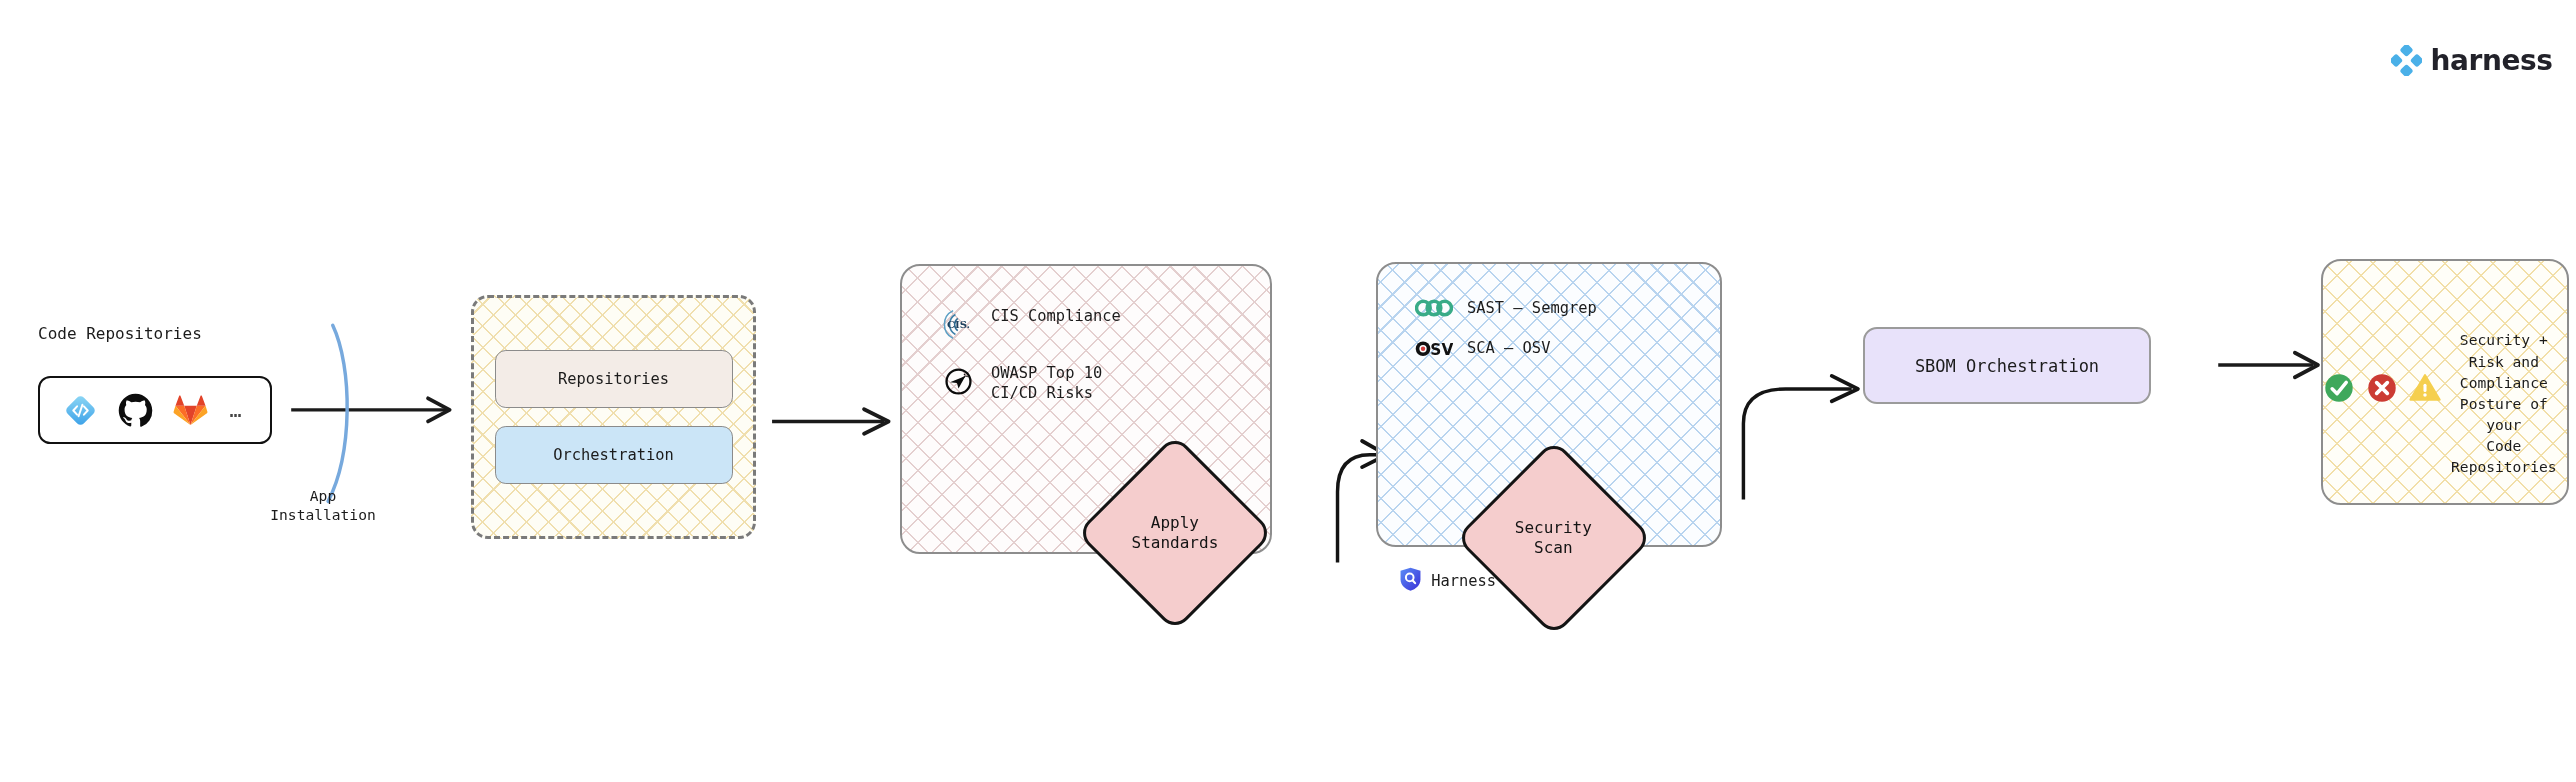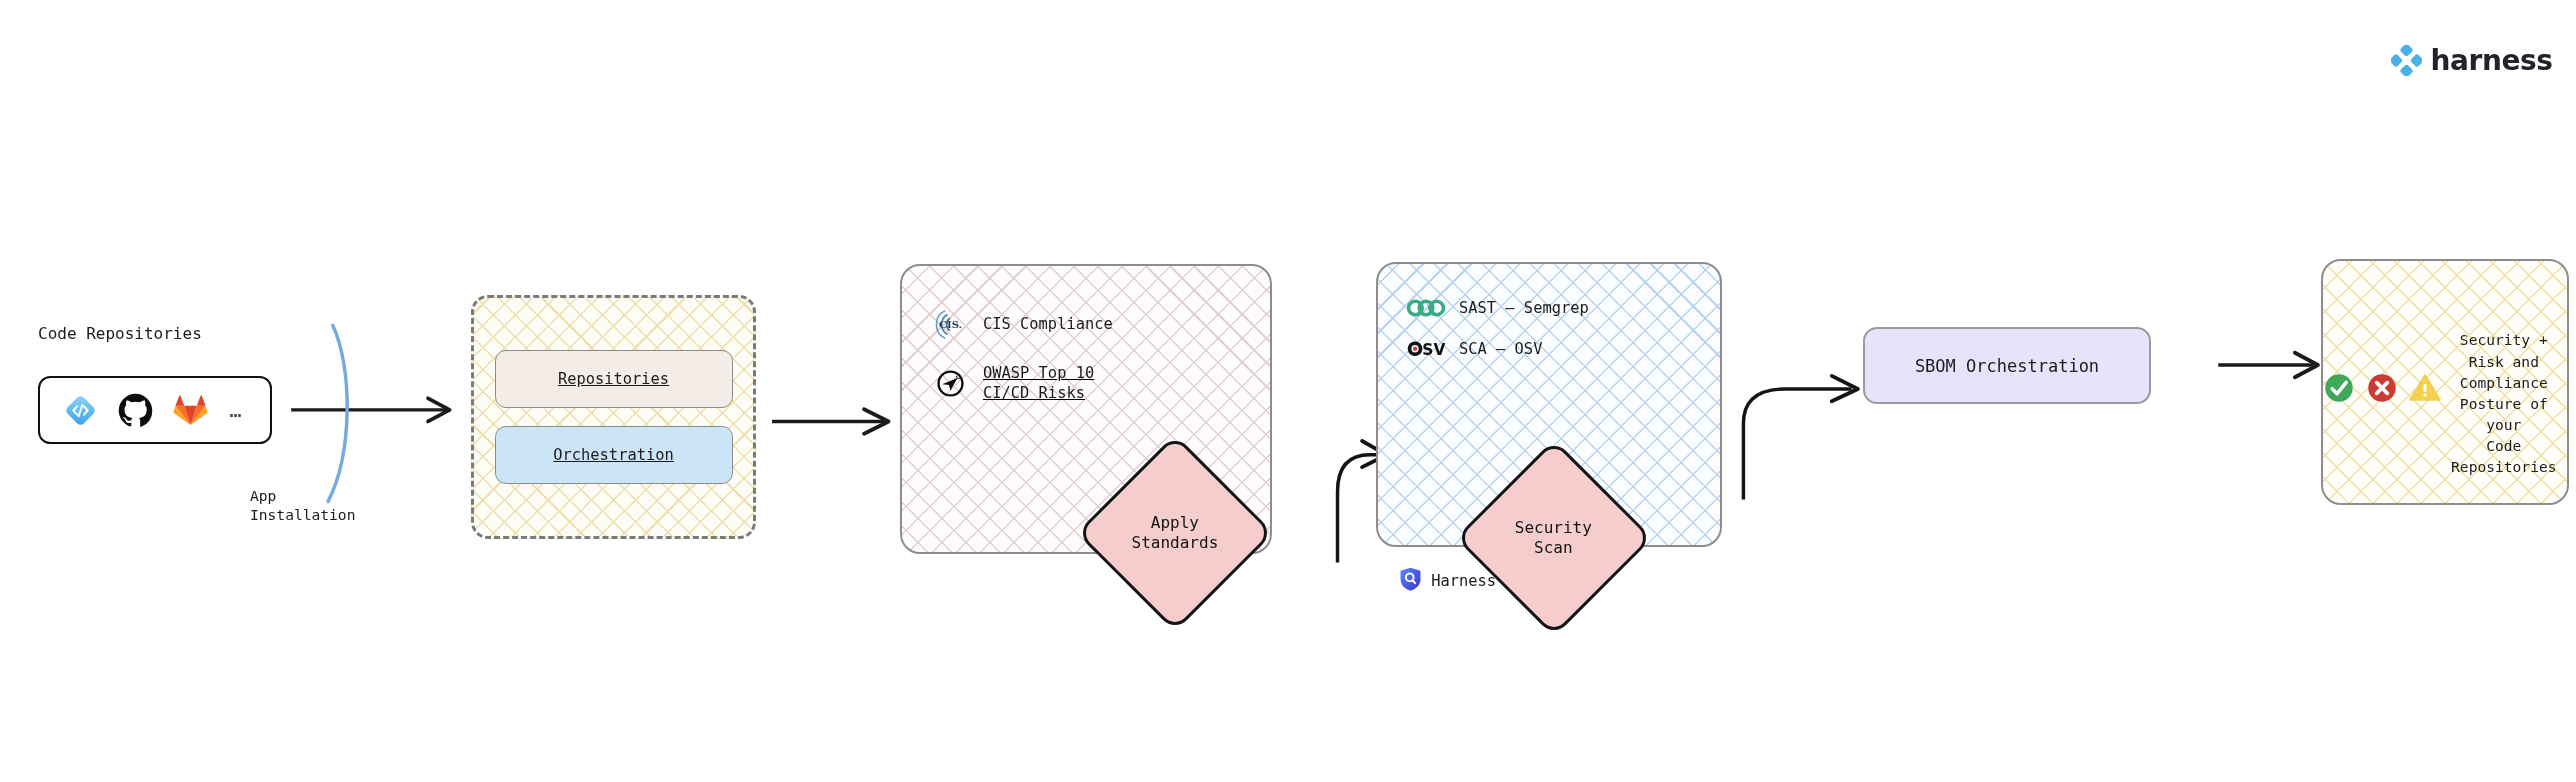--- a/index.html
+++ b/index.html
@@ -36,39 +36,39 @@
   #code-repos-box {
     left: 38px; top: 376px; width: 234px; height: 68px;
     border: 2.7px solid #111; border-radius: 12.3px; background: #fff;
     display: flex; align-items: center; gap: 20px; padding-left: 23px;
   }
   .repo-ico { width: 35px; height: 35px; flex: 0 0 auto; position: relative; }
   #repo-ellipsis { font-size: 20px; color: #444; letter-spacing: 1.5px; margin-left: 1.5px; }
 
   
   #app-install-label {
-    left: 250px; top: 487px; width: 146px; 
+    left: 250px; top: 487px; width: 146px; text-align: center;
     font-size: 14.6px; color: #1b1b1b; line-height: 1.3; white-space: pre-line;
   }
 
   
   #config-container {
     left: 471px; top: 295px; width: 285px; height: 244px;
     border: 3.1px dashed #7a7a7a; border-radius: 17px;
     background-color: #fefdf5;
     background-image:
       repeating-linear-gradient(45deg, #f0dfae 0 1.5px, transparent 1.5px 15.4px),
       repeating-linear-gradient(-45deg, #f0dfae 0 1.5px, transparent 1.5px 15.4px);
     display: flex; flex-direction: column; align-items: center;
     justify-content: center; gap: 18.5px;
   }
   .inner-pill {
     width: 238px; height: 58px; border: 1.9px solid #8b8b8b; border-radius: 10.8px;
     display: flex; align-items: center; justify-content: center;
-    font-size: 15.4px; color: #1b1b1b; text-decoration: underline;
+    font-size: 15.4px; color: #1b1b1b;
   }
   #pill-repositories { background: #f3ece7; }
   #pill-configurations { background: #cbe5f7; }
 
   
   #standards-box {
     left: 900px; top: 264px; width: 372px; height: 290px;
     border: 2.3px solid #8d8d8d; border-radius: 20px;
     background-color: #fefcfc;
     background-image:
@@ -79,21 +79,21 @@
   
   #scan-box {
     left: 1376px; top: 262px; width: 346px; height: 285px;
     border: 2.3px solid #8d8d8d; border-radius: 20px;
     background-color: #fbfdff;
     background-image:
       repeating-linear-gradient(45deg, #b8d4ef 0 1.5px, transparent 1.5px 17px),
       repeating-linear-gradient(-45deg, #b8d4ef 0 1.5px, transparent 1.5px 17px);
     padding: 34px 0 0 29px;
   }
-  .tool-row { display: flex; align-items: center; margin-bottom: 20px; }
+  .tool-row { display: flex; align-items: flex-start; margin-bottom: 20px; margin-left: 8px; }
   .tool-ico { width: 38px; flex: 0 0 38px; display: flex; align-items: center; justify-content: center; }
   .tool-text { margin-left: 14px; }
 
   
   #sto-caption { left: 1399px; top: 567px; display: flex; align-items: center; gap: 9.2px; }
   #sto-caption .txt { font-size: 15.4px; color: #1b1b1b; }
 
   
   .diamond {
     width: 140px; height: 140px; background: #f5cdcd;
@@ -209,21 +209,21 @@
     <span class="tool-ico">
       <svg width="37" height="37" viewBox="0 0 48 48">
         <path d="M17 6 A20 20 0 0 0 17 42" stroke="#5c9fc4" stroke-width="2" fill="none"></path>
         <path d="M20 11 A15 15 0 0 0 20 37" stroke="#3d7fa8" stroke-width="2" fill="none"></path>
         <path d="M23 16 A10 10 0 0 0 23 32" stroke="#2d6b93" stroke-width="2" fill="none"></path>
         <text x="24" y="29" font-family="DejaVu Serif, serif" font-size="13" font-weight="700" fill="#1d3f5c" text-anchor="middle">CIS.</text>
       </svg>
     </span>
     <span class="label tool-text">CIS Compliance</span>
   </div>
-  <div class="tool-row" style="margin-top:17px;text-decoration:underline;">
+  <div class="tool-row" style="margin-top:17px;">
     <span class="tool-ico">
       <svg width="37" height="37" viewBox="0 0 48 48">
         <circle cx="24" cy="24" r="15.5" stroke="#0b0b0b" stroke-width="3" fill="none"></circle>
         <path d="M13 25 L33 17 L24 33 L22 26 Z" fill="#0b0b0b"></path>
         <path d="M22 26 L33 17" stroke="#0b0b0b" stroke-width="1.6"></path>
         <path d="M31 14 l2 2 M34 17 l2 1" stroke="#0b0b0b" stroke-width="1.4"></path>
       </svg>
     </span>
     <span class="label tool-text">OWASP Top 10
 CI/CD Risks</span>

